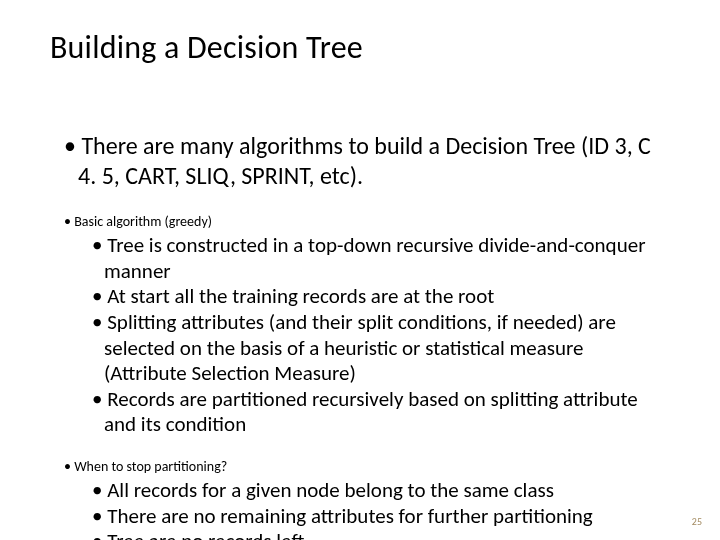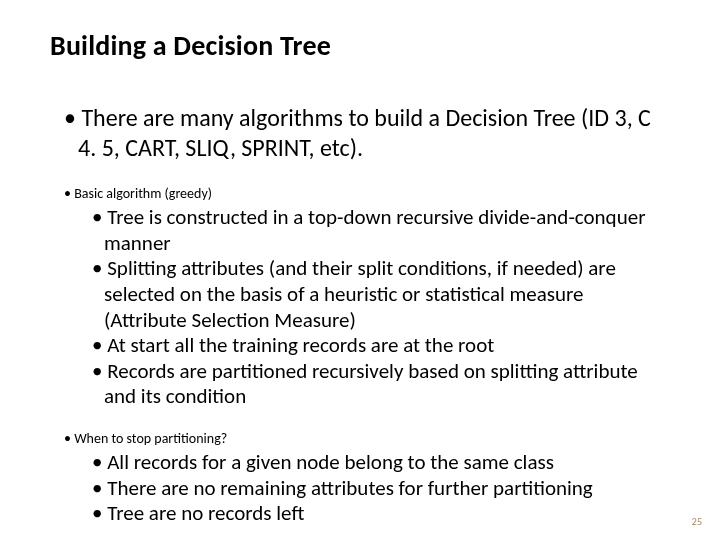--- a/index.html
+++ b/index.html
@@ -10,23 +10,23 @@
     body {
       width: 720px;
       height: 540px;
       background: #fff;
       font-family: Calibri, Arial, sans-serif;
       color: #000;
       padding: 28px 50px 20px 50px;
       position: relative;
     }
     .title {
-      font-size: 28px;
-      font-weight: bold;
-      margin-bottom: 40px;
+      font-size: 32px;
+      font-weight: normal;
+      margin-bottom: 64px;
       letter-spacing: 0.2px;
     }
     .bullet-top {
       font-size: 24px;
       line-height: 1.25;
       margin-bottom: 22px;
       padding-left: 28px;
       text-indent: -14px;
     }
     .bullet-top::before {
@@ -66,22 +66,22 @@
 </head>
 <body>
 
 <div class="title">Building a Decision Tree</div>
 
 <div class="bullet-top">There are many algorithms to build a Decision Tree (ID 3, C 4. 5, CART, SLIQ, SPRINT, etc).</div>
 
 <div class="bullet-item">Basic algorithm (greedy)</div>
 <div class="sublist">
   <div class="sub-bullet">Tree is constructed in a top-down recursive divide-and-conquer manner</div>
+  <div class="sub-bullet">At start all the training records are at the root</div>
   <div class="sub-bullet">Splitting attributes (and their split conditions, if needed) are selected on the basis of a heuristic or statistical measure (Attribute Selection Measure)</div>
-  <div class="sub-bullet">At start all the training records are at the root</div>
   <div class="sub-bullet">Records are partitioned recursively based on splitting attribute and its condition</div>
 </div>
 
 <div class="bullet-item">When to stop partitioning?</div>
 <div class="sublist">
   <div class="sub-bullet">All records for a given node belong to the same class</div>
   <div class="sub-bullet">There are no remaining attributes for further partitioning</div>
   <div class="sub-bullet">Tree are no records left</div>
 </div>
 

